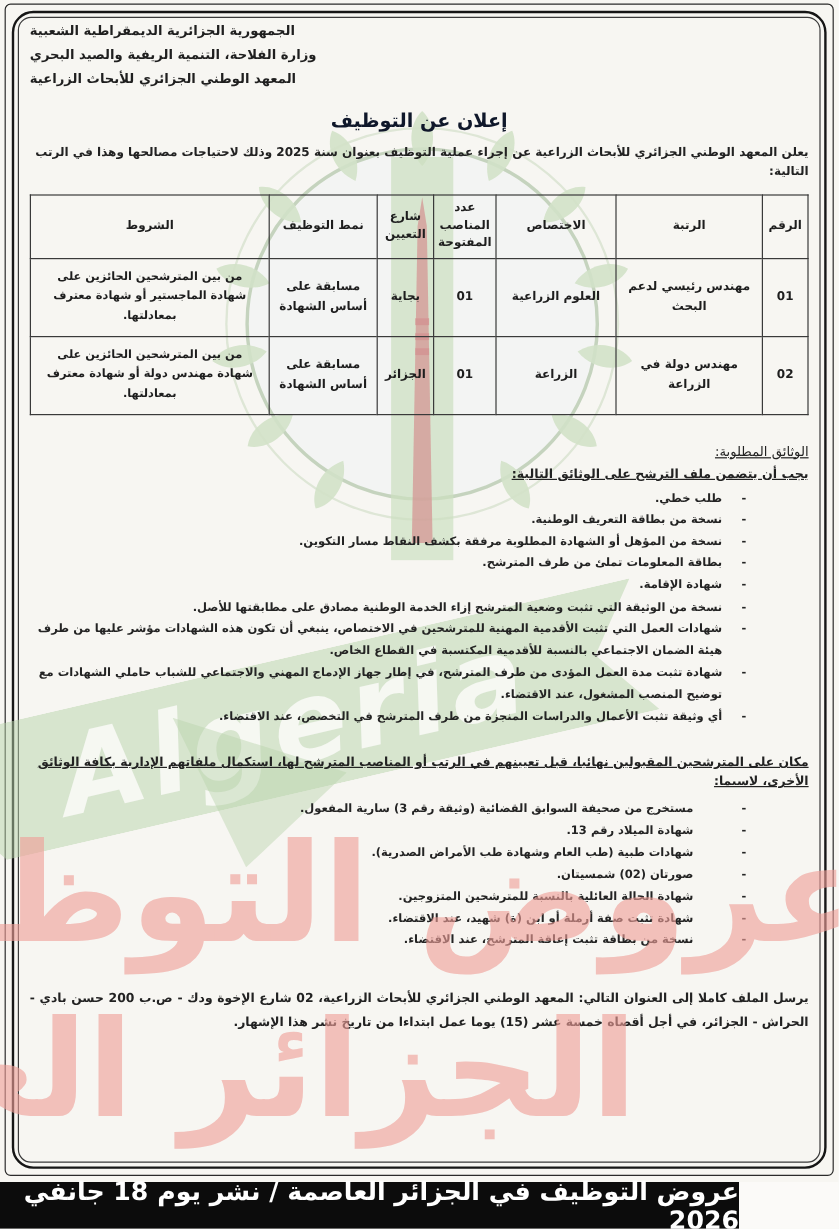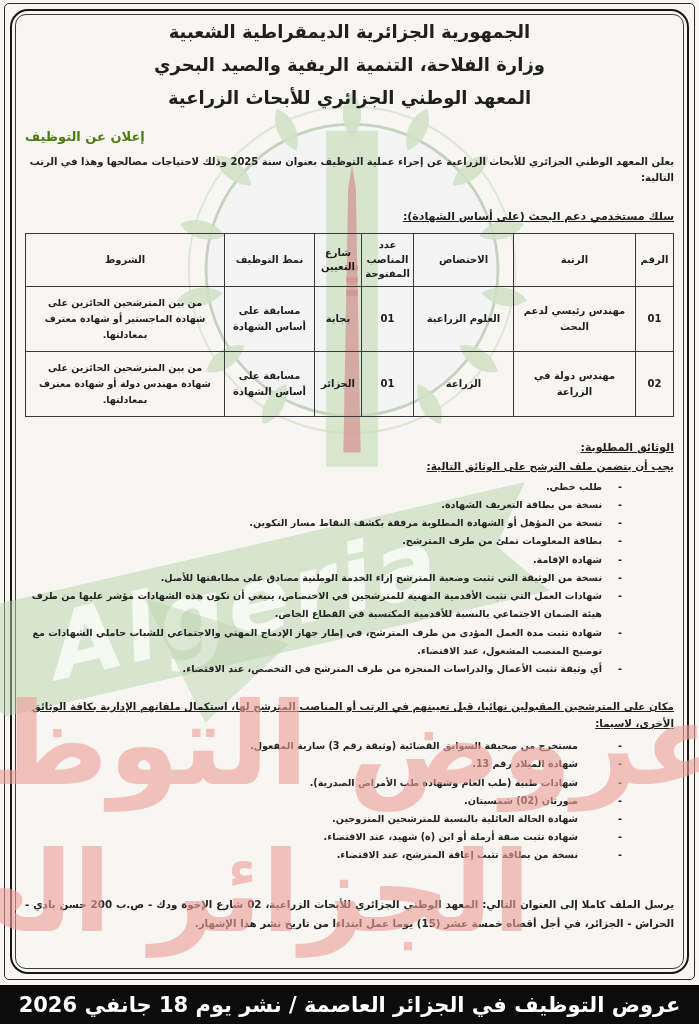--- a/index.html
+++ b/index.html
@@ -37,36 +37,36 @@
   .wm-pink{
     position:absolute;white-space:nowrap;font-weight:800;line-height:1;
     color:var(--wm-pink,#ef9e97);opacity:.62;mix-blend-mode:multiply;
     letter-spacing:1px;
   }
   .wm-pink.l1{top:688px;right:-22px;font-size:114px;}
   .wm-pink.l2{top:836px;right:168px;font-size:112px;}
 
   
   .content{position:absolute;top:16px;right:25px;left:25px;z-index:2;direction:rtl;}
-  .hdr{ text-align:center;font-weight:700;font-size:18px;line-height:1.82;color:#1f1f1f;}
-  .title{text-align:left;font-weight:800;font-size:13px;margin-top:15px;color:#4d7c0f;}
+  .hdr{ text-align:left;font-weight:700;font-size:11px;line-height:1.82;color:#1f1f1f;}
+  .title{text-align:center;font-weight:800;font-size:16px;margin-top:15px;color:#0f172a;}
   .intro{font-size:10px;font-weight:700;margin-top:10px;text-align:right;line-height:1.6;}
   .corps{font-size:11px;font-weight:800;margin-top:24px;text-decoration:underline;}
 
   table.positions{
     width:100%;border-collapse:collapse;margin-top:10px;
     font-size:10px;font-weight:700;text-align:center;color:#1e1e1e;
     background:transparent;
   }
   table.positions th,table.positions td{border:1.1px solid #3a3a3a;padding:3px 3px;vertical-align:middle;}
   table.positions th{font-size:10px;line-height:1.45;padding:4px 2px;}
   table.positions td{height:56px;line-height:1.6;}
   table.positions td.cond{font-size:9.5px;padding:4px 8px;line-height:1.7;}
 
-  .docs-h{font-size:11px;font-weight:700;margin-top:24px;text-decoration:underline;}
+  .docs-h{font-size:11px;font-weight:400;margin-top:24px;text-decoration:underline;}
   .docs-i{font-size:10.5px;font-weight:800;margin-top:6px;text-decoration:underline;}
   .dlist{margin-top:6px;}
   .dlist .li{
     position:relative;font-size:9.6px;font-weight:600;line-height:1.9;
     padding-right:96px;color:#242424;
   }
   .dlist .li::before{content:"-";position:absolute;right:52px;top:0;font-weight:700;}
   .dlist.wide .li{padding-right:72px;}
 
   .final-h{
@@ -74,21 +74,21 @@
     text-decoration:underline;line-height:1.6;
   }
   .address{
     font-size:10.3px;font-weight:700;margin-top:30px;line-height:1.9;
     text-align:justify;text-align-last:right;
   }
   .note{font-size:10.3px;font-weight:700;margin-top:16px;}
 
   
   .footer-bar{
-    position:absolute;left:0;top:985px;width:699px;height:39px;background:#0c0c0c;
+    position:absolute;left:0;top:985px;width:616px;height:39px;background:#0c0c0c;
     z-index:6;display:flex;align-items:center;justify-content:center;
   }
   .footer-bar span{color:#ffffff;font-weight:800;font-size:21px;letter-spacing:.5px;}
 </style>
 </head>
 <body>
 
 <div class="paper">
 
   <div class="wm-under">
@@ -134,21 +134,20 @@
   <div class="content">
     <div class="hdr">
       <div>الجمهورية الجزائرية الديمقراطية الشعبية</div>
       <div>وزارة الفلاحة، التنمية الريفية والصيد البحري</div>
       <div>المعهد الوطني الجزائري للأبحاث الزراعية</div>
     </div>
 
     <div class="title">إعلان عن التوظيف</div>
     <div class="intro">يعلن المعهد الوطني الجزائري للأبحاث الزراعية عن إجراء عملية التوظيف بعنوان سنة 2025 وذلك لاحتياجات مصالحها وهذا في الرتب التالية:</div>
 
-    <div class="corps">سلك مستخدمي دعم البحث (على أساس الشهادة):</div>
 
     <table class="positions">
       <colgroup>
         <col style="width:38px">
           <col style="width:122px">
           <col style="width:100px">
         <col style="width:52px">
           <col style="width:47px">
           <col style="width:90px">
           <col>
@@ -195,21 +194,21 @@
         </tbody>
     </table>
 
     <div class="docs-h">الوثائق المطلوبة:</div>
     <div class="docs-i">يجب أن يتضمن ملف الترشح على الوثائق التالية:</div>
 
     <div class="dlist wide">
 
         <div class="li"><span>طلب خطي.</span></div>
 
-        <div class="li"><span>نسخة من بطاقة التعريف الشهادة.</span></div>
+        <div class="li"><span>نسخة من بطاقة التعريف الوطنية.</span></div>
 
         <div class="li"><span>نسخة من المؤهل أو الشهادة المطلوبة مرفقة بكشف النقاط مسار التكوين.</span></div>
 
         <div class="li"><span>بطاقة المعلومات تملئ من طرف المترشح.</span></div>
 
         <div class="li"><span>شهادة الإقامة.</span></div>
 
         <div class="li"><span>نسخة من الوثيقة التي تثبت وضعية المترشح إزاء الخدمة الوطنية مصادق على مطابقتها للأصل.</span></div>
 
         <div class="li"><span>شهادات العمل التي تثبت الأقدمية المهنية للمترشحين في الاختصاص، ينبغي أن تكون هذه الشهادات مؤشر عليها من طرف هيئة الضمان الاجتماعي بالنسبة للأقدمية المكتسبة في القطاع الخاص.</span></div>

